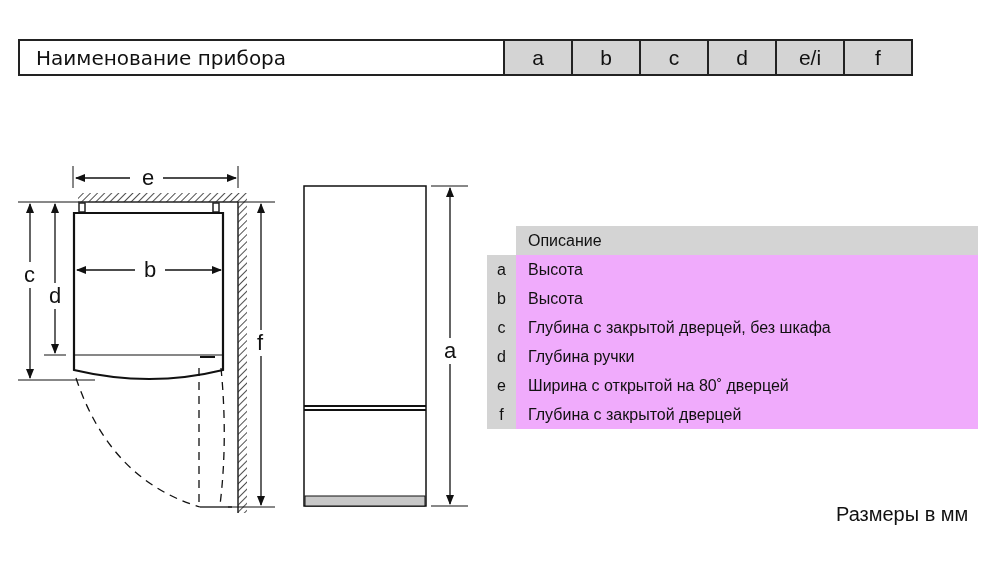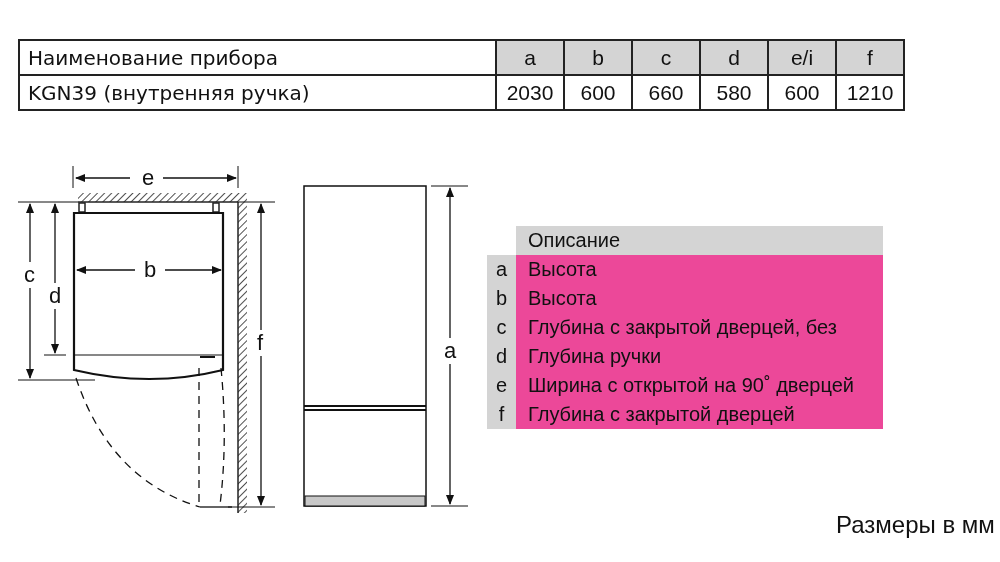--- a/index.html
+++ b/index.html
@@ -1,55 +1,46 @@
 <!DOCTYPE html>
 <html><head>
 <meta charset="utf-8">
 <style>
   html,body{margin:0;padding:0;background:#fff;}
   body{width:1000px;height:562px;position:relative;overflow:hidden;font-family:"Liberation Sans",sans-serif;color:#111;}
   .dims{position:absolute;left:18px;top:39px;border-collapse:collapse;font-size:21px;}
   .dims td{border:2px solid #222;height:33px;padding:0;text-align:center;}
   .dims tr.hdr td{background:#fff;}
   .dims tr.hdr td.col{background:#d4d4d4;}
-  .dims td.name{text-align:left;padding-left:8px;width:467px;font-family:"DejaVu Sans",sans-serif;font-size:20px;}
+  .dims td.name{text-align:left;padding-left:16px;width:467px;font-family:"DejaVu Sans",sans-serif;font-size:20px;}
   .dims td.col{width:66px;}
-  .desc{position:absolute;left:487px;top:226px;width:396px;font-size:20px;}
+  .desc{position:absolute;left:487px;top:226px;width:491px;font-size:16px;}
   .desc .hrow{display:flex;height:29px;}
   .desc .hrow .blank{width:29px;background:#fff;}
   .desc .hrow .htext{flex:1;background:#d4d4d4;padding-left:12px;line-height:29px;}
   .desc .row{display:flex;height:29px;}
   .desc .row .letter{width:29px;background:#d4d4d4;text-align:center;line-height:29px;}
-  .desc .row .text{flex:1;background:#ec4899;padding-left:12px;line-height:29px;}
-  .units{position:absolute;left:836px;top:503px;font-size:24px;margin-top:8px;}
+  .desc .row .text{flex:1;background:#f0abfc;padding-left:12px;line-height:29px;}
+  .units{position:absolute;left:836px;top:503px;font-size:20px;}
   svg{position:absolute;left:0;top:0;}
   .lbl{position:absolute;font-size:22px;background:#fff;line-height:22px;padding:0 2px;}
 </style>
 </head>
 <body>
 
 <table class="dims">
   <tbody>
       <tr class="hdr">
     <td class="name">Наименование прибора</td>
     <td class="col">a</td>
     <td class="col">b</td>
     <td class="col">c</td>
     <td class="col">d</td>
     <td class="col">e/i</td>
     <td class="col">f</td>
-  </tr>
-  <tr>
-    <td class="name">KGN39 (внутренняя ручка)</td>
-    <td>2030</td>
-    <td>600</td>
-    <td>660</td>
-    <td>580</td>
-    <td>600</td>
-    <td>1210</td>
   </tr>
 </tbody>
   </table>
 
 <svg width="1000" height="562">
   <defs>
     <pattern id="hatch" width="5" height="5" patternUnits="userSpaceOnUse" patternTransform="rotate(45)">
       <line x1="0" y1="0" x2="0" y2="5" stroke="#222" stroke-width="1.6"></line>
     </pattern>
     <marker id="arr" markerWidth="10" markerHeight="8" refX="9" refY="4" orient="auto" markerUnits="userSpaceOnUse">
@@ -135,21 +126,21 @@
   <div class="row">
     <div class="letter">c</div>
     <div class="text">Глубина с закрытой дверцей, без шкафа</div>
   </div>
   <div class="row">
     <div class="letter">d</div>
     <div class="text">Глубина ручки</div>
   </div>
   <div class="row">
     <div class="letter">e</div>
-    <div class="text">Ширина с открытой на 90˚ дверцей</div>
+    <div class="text">Ширина с открытой на 80˚ дверцей</div>
   </div>
   <div class="row">
     <div class="letter">f</div>
     <div class="text">Глубина с закрытой дверцей</div>
   </div>
 </div>
 
 <div class="units">Размеры в мм</div>
 
 </body></html>

